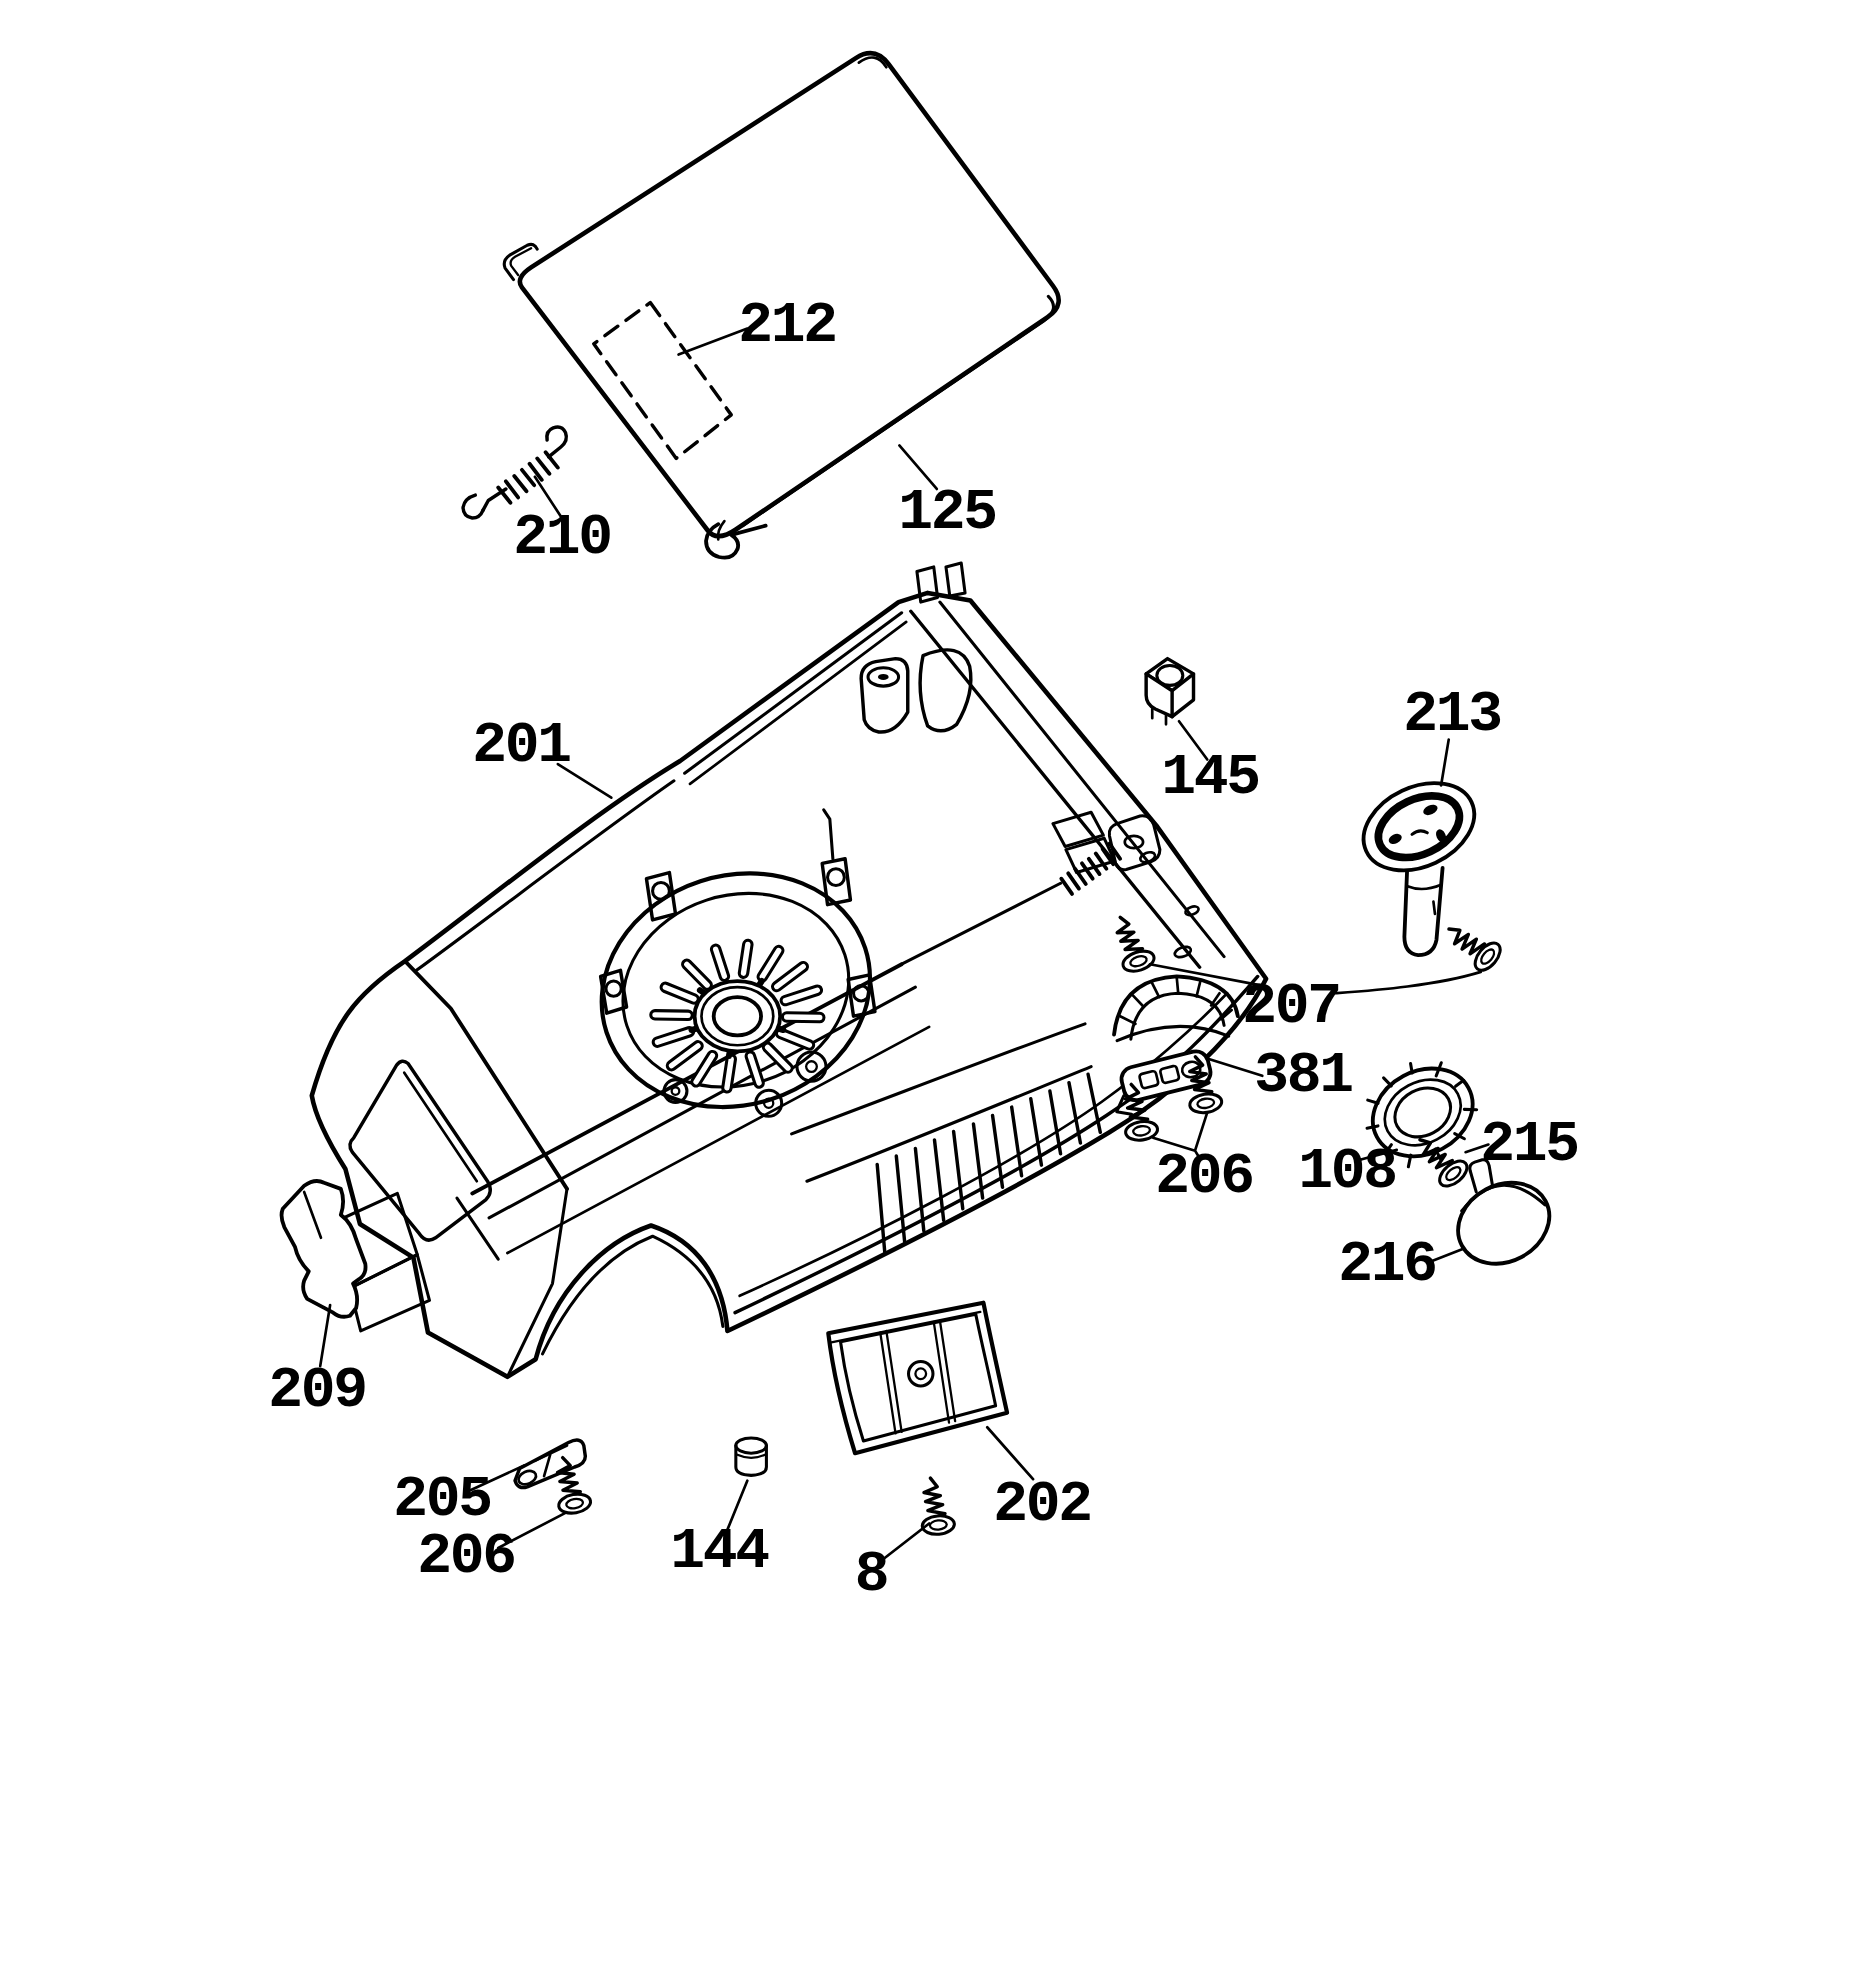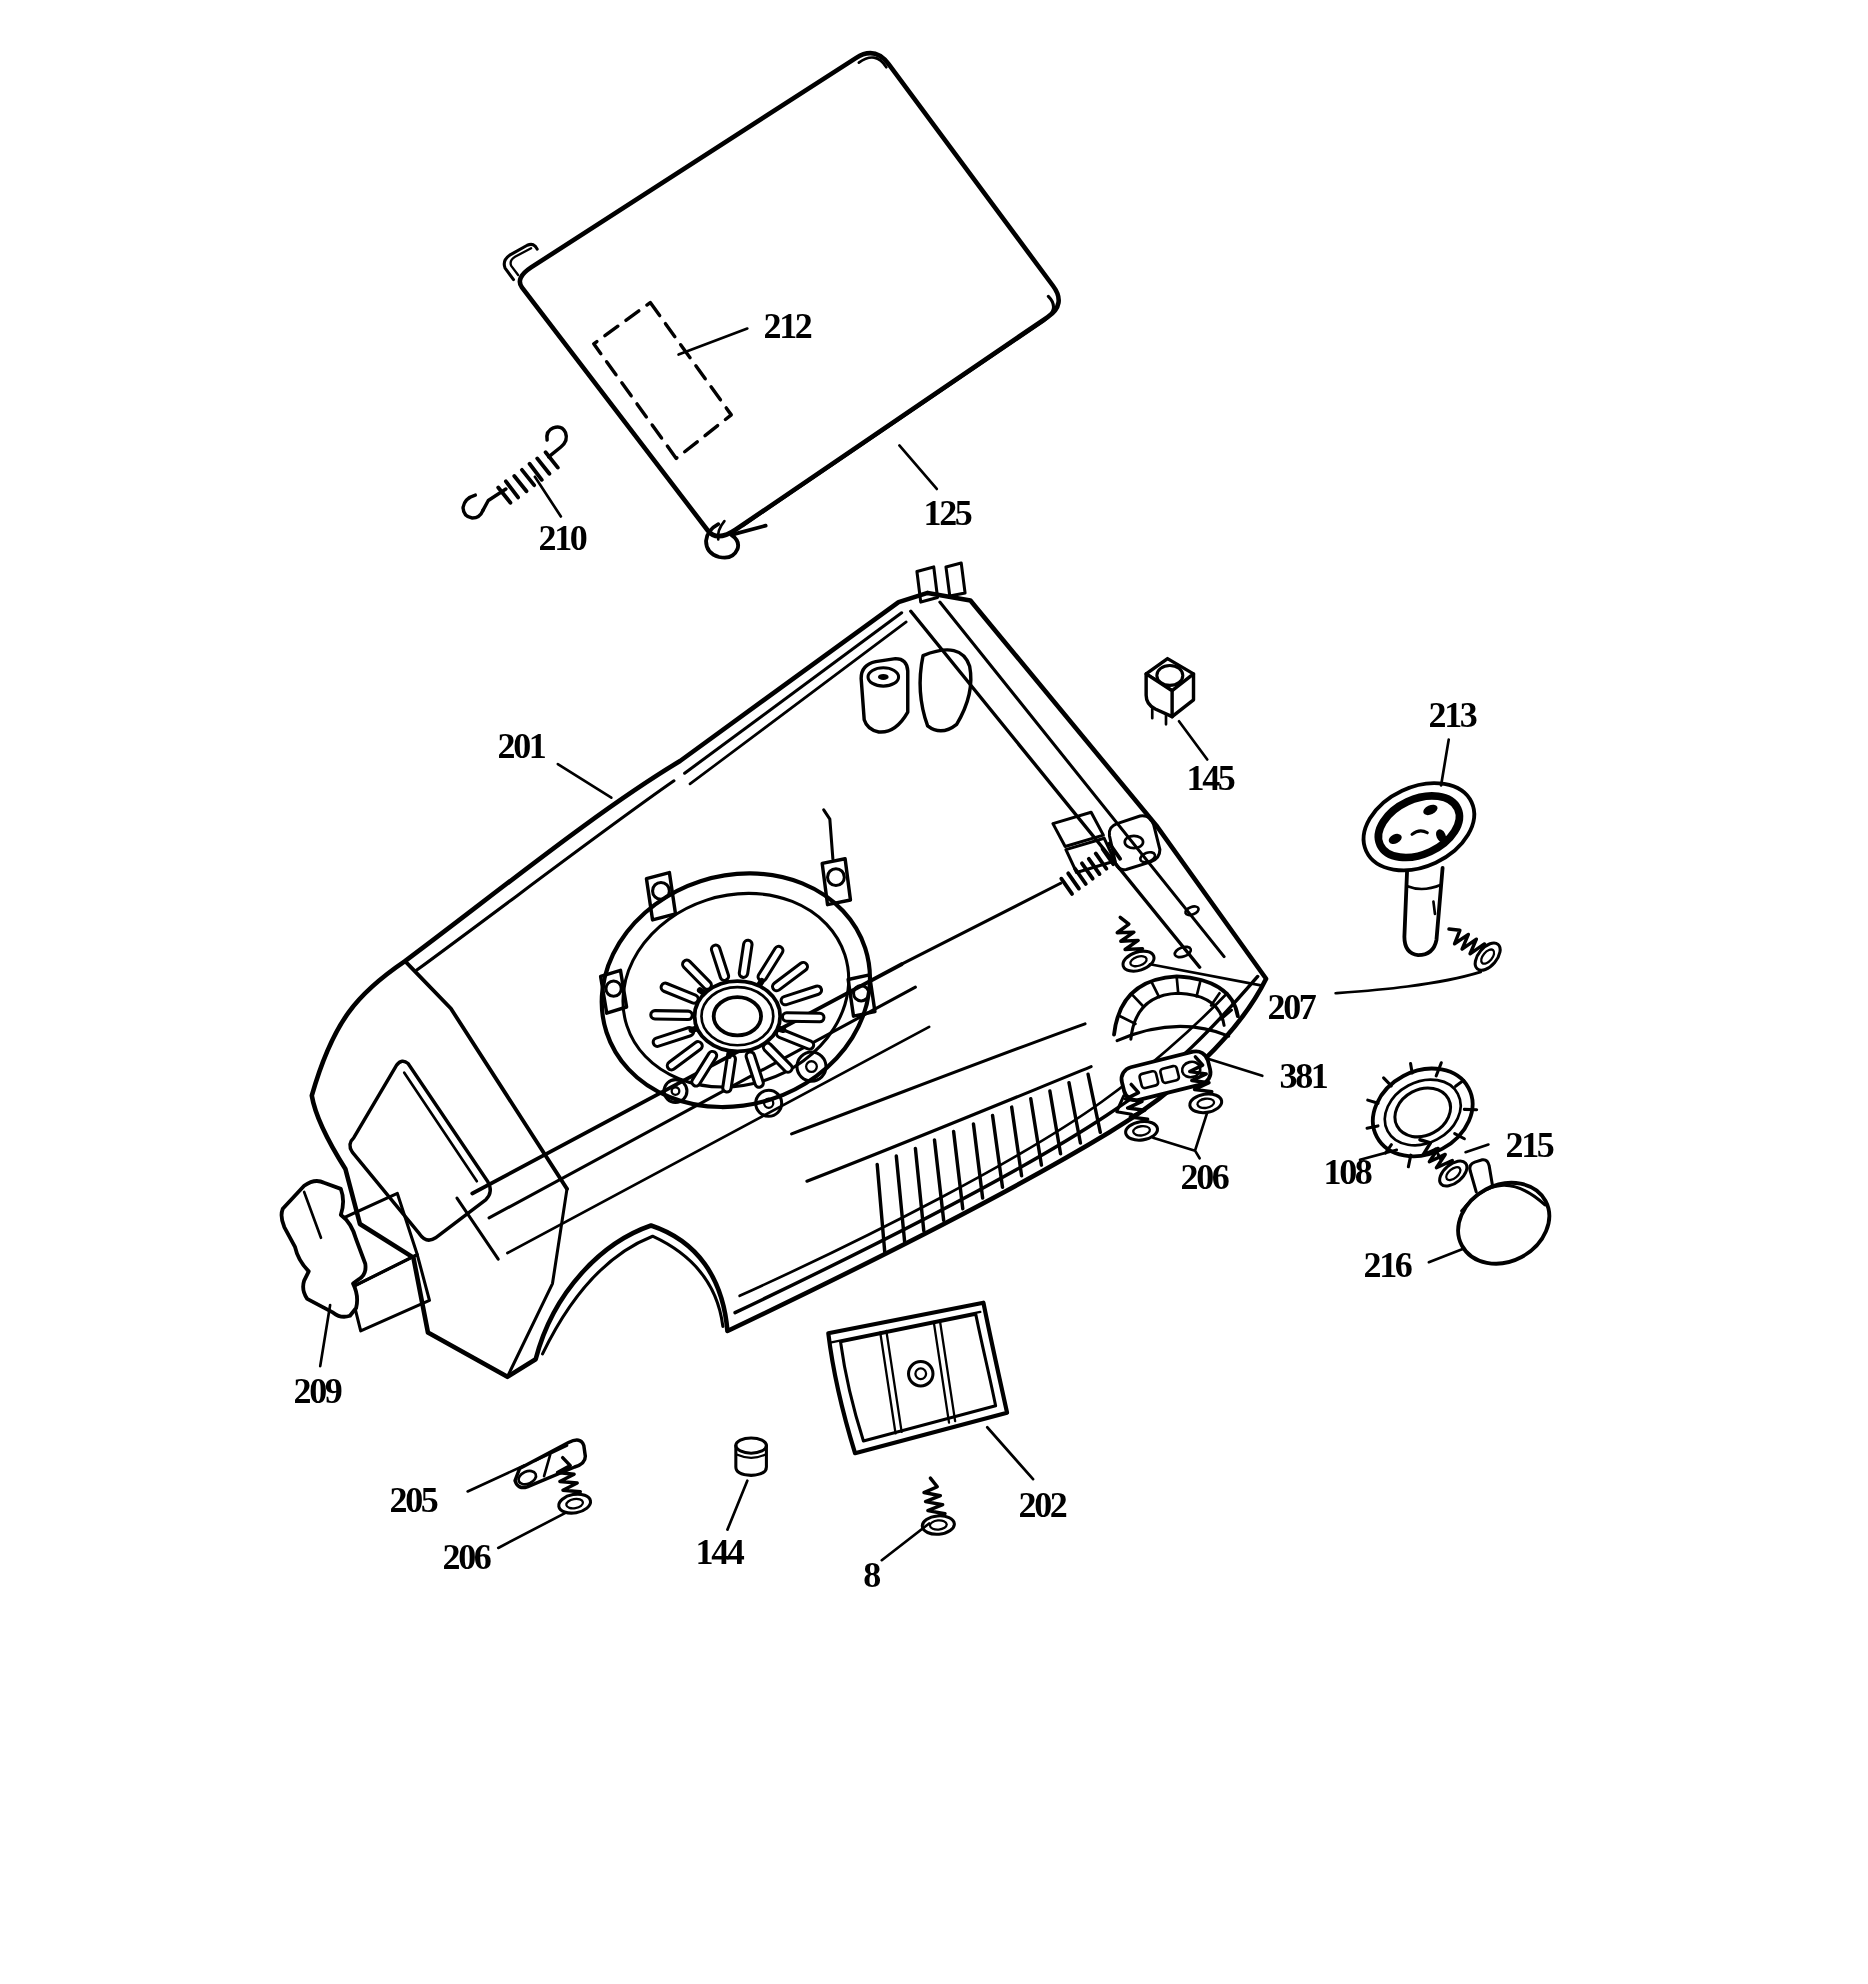--- a/index.html
+++ b/index.html
@@ -1,23 +1,23 @@
 <!DOCTYPE html>
 <html style="font-size:12.2px"><head>
 <meta charset="utf-8">
 <style>
   html,body{margin:0;padding:0;background:#ffffff;}
   .canvas{position:relative;width:1869px;height:1985px;background:#ffffff;overflow:hidden;}
   svg{position:absolute;left:0;top:0;}
   .callout{
     position:absolute;
     transform:translate(-50%,-50%);
-    font-family:Liberation Serif, serif;
+    font-family:Liberation Mono, monospace;
     font-weight:700;
-    font-size:36px;
+    font-size:58px;
     letter-spacing:-2.3px;
     color:#000;
     white-space:nowrap;
     line-height:1;
   }
 </style>
 </head>
 <body>
 
 <div class="canvas">
@@ -258,21 +258,21 @@
     <path d="M1918,1508 L1948,1498"></path>
     <path d="M1870,1652 L1916,1634"></path>
     <path d="M1154,2042 L1216,1994"></path>
   </g>
 </svg>
 
   <div class="callout" style="left:521px;top:746px">201</div>
   <div class="callout" style="left:1042px;top:1505px">202</div>
   <div class="callout" style="left:719px;top:1552px">144</div>
   <div class="callout" style="left:1303px;top:1076px">381</div>
-  <div class="callout" style="left:413px;top:1500px">205</div>
+  <div class="callout" style="left:442px;top:1500px">205</div>
   <div class="callout" style="left:466px;top:1557px">206</div>
   <div class="callout" style="left:1204px;top:1177px">206</div>
   <div class="callout" style="left:1291px;top:1007px">207</div>
   <div class="callout" style="left:1210px;top:778px">145</div>
   <div class="callout" style="left:317px;top:1391px">209</div>
   <div class="callout" style="left:562px;top:538px">210</div>
   <div class="callout" style="left:947px;top:513px">125</div>
   <div class="callout" style="left:787px;top:326px">212</div>
   <div class="callout" style="left:1452px;top:715px">213</div>
   <div class="callout" style="left:1347px;top:1172px">108</div>

